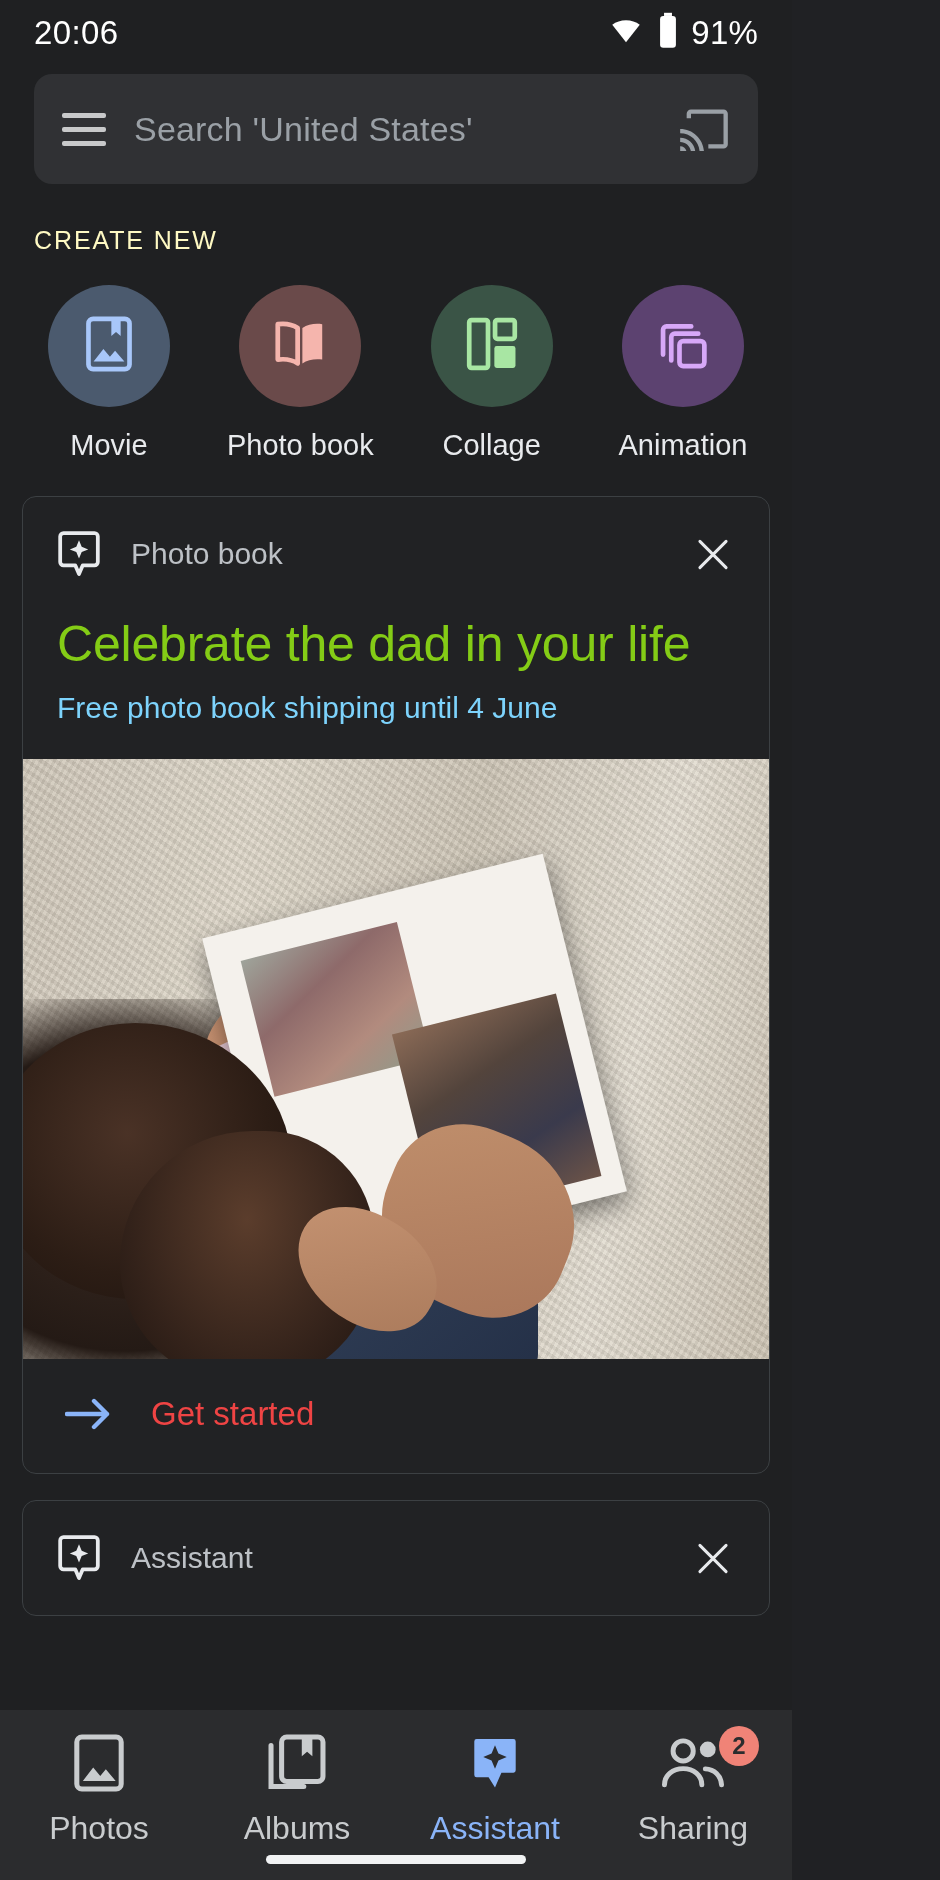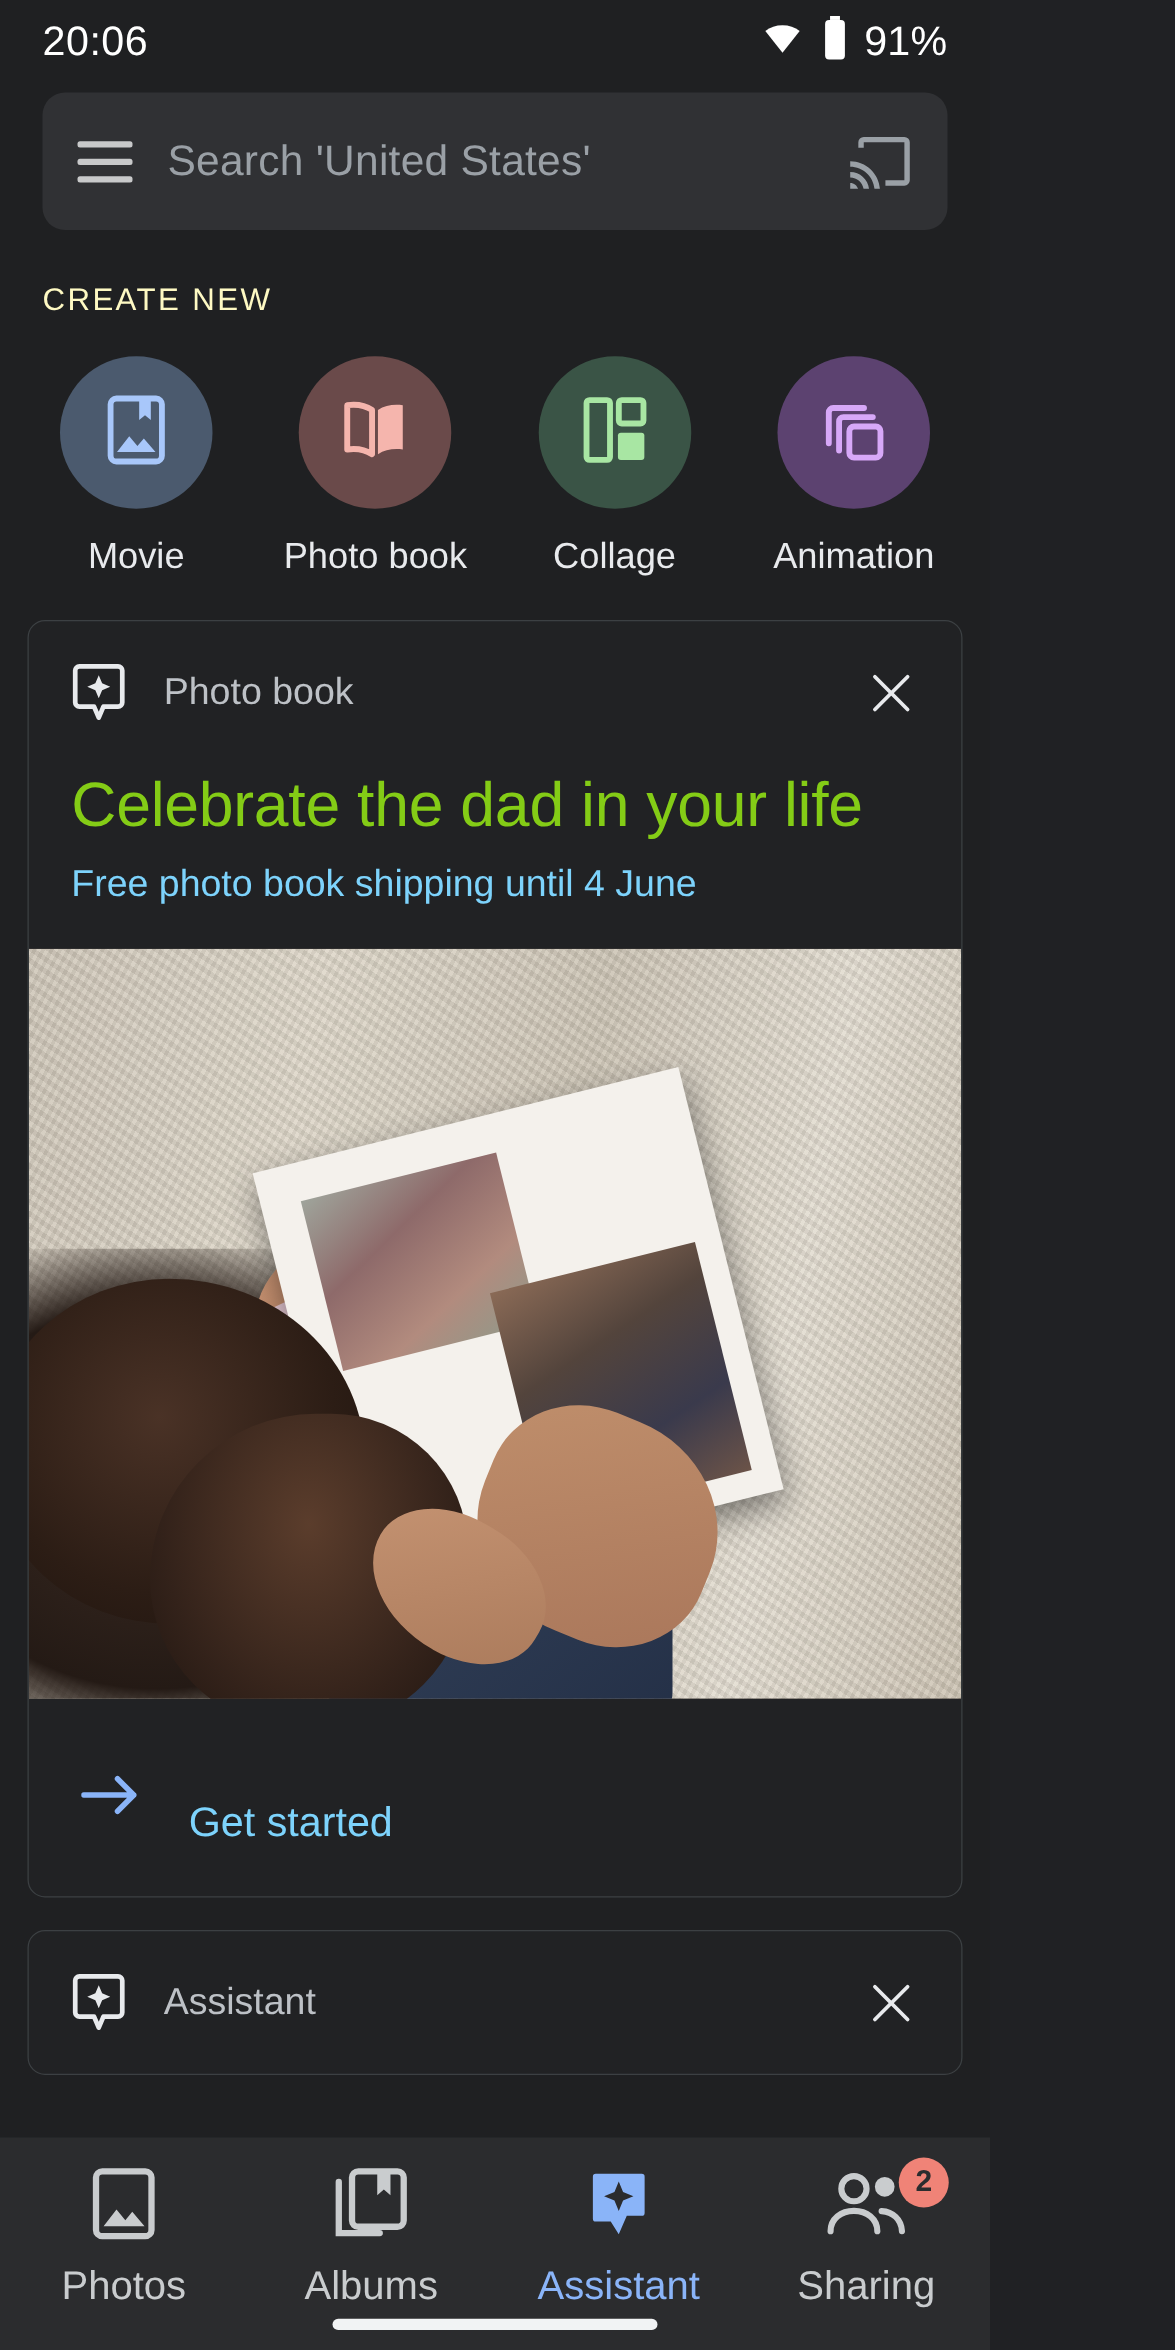--- a/index.html
+++ b/index.html
@@ -68,21 +68,21 @@
   .card-close:after  { transform:rotate(-45deg); }
   .card-title { color:#84cc16; font-size:50px; font-weight:400; padding:20px 34px 0 34px; letter-spacing:-0.2px; }
   .card-sub { color:#7dd3fc; font-size:30px; padding:18px 34px 34px 34px; }
 
   .card-photo { width:100%; height:600px; position:relative; overflow:hidden; background:#2a2520; }
   .card-cta {
     display:flex; align-items:center; gap:38px;
     padding:36px 42px 40px 42px;
   }
   .cta-arrow { flex:0 0 auto; width:48px; height:34px; }
-  .cta-label { color:#7dd3fc; font-size:33px; font-weight:500;margin-top:44px; }
+  .cta-label { color:#ef4444; font-size:33px; font-weight:500; }
 
   .card-peek { border:1px solid #3c4043; border-radius:14px; background:#212224; }
   .card-peek .card-head { padding:34px 34px 34px 34px; }
 
   
   .bottomnav {
     position:absolute; left:0; right:0; bottom:0;
     height:170px; background:#2b2c2e;
     display:flex; align-items:flex-start; padding-top:22px;
   }

